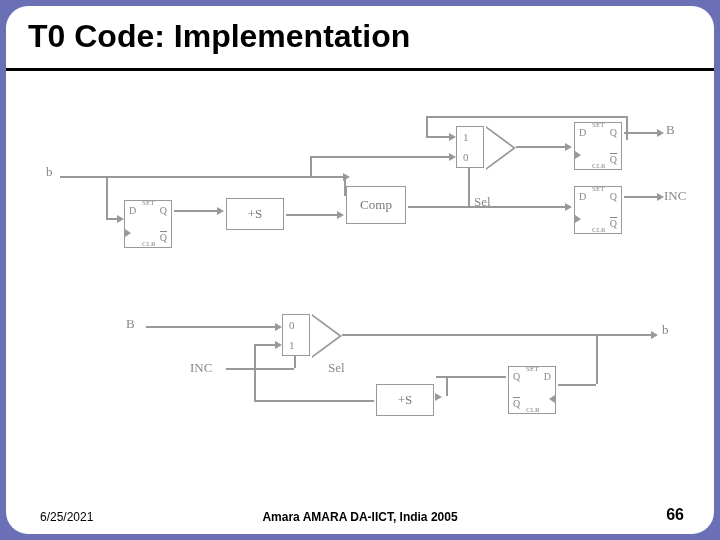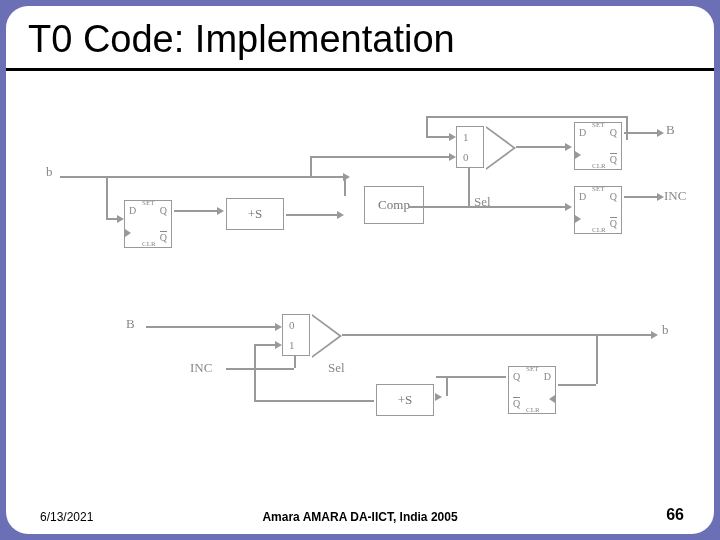--- a/index.html
+++ b/index.html
@@ -16,22 +16,23 @@
     left: 6px;
     right: 6px;
     bottom: 6px;
     background: #fff;
     border-radius: 22px;
   }
   .title {
     position: absolute;
     top: 12px;
     left: 22px;
-    font-size: 38px;
-    color: #000;
+    font-size: 32px;
+    color: #000;
+    font-weight: bold;
   }
   .title-underline {
     position: absolute;
     top: 62px;
     left: 0;
     right: 0;
     height: 3px;
     background: #000;
   }
   .encoder-label {
@@ -194,21 +195,21 @@
       <span class="qbar">Q</span>
       <span class="set">SET</span>
       <span class="clr">CLR</span>
       <span class="clk"></span>
     </div>
     <div class="line hline arrow-right" style="top:74px; left:128px; width:44px;"></div>
 
     <div class="block" style="top:62px; left:180px; width:58px; height:32px;">+S</div>
     <div class="line hline arrow-right" style="top:78px; left:240px; width:52px;"></div>
 
-    <div class="block" style="top:50px; left:300px; width:60px; height:38px;margin-left:18px;">Comp</div>
+    <div class="block" style="top:50px; left:300px; width:60px; height:38px;">Comp</div>
 
     <div class="line hline arrow-right" style="top:40px; left:298px; width:0px;"></div>
     <div class="line vline" style="top:40px; left:298px; height:20px;"></div>
 
     <div class="line hline" style="top:70px; left:362px; width:60px;"></div>
     <div class="line vline" style="top:30px; left:422px; height:42px;"></div>
     <div class="lbl" style="top:58px; left:428px;">Sel</div>
 
     <div class="line hline arrow-right" style="top:70px; left:424px; width:96px;"></div>
 
@@ -285,17 +286,17 @@
 
     <div class="block" style="top:68px; left:250px; width:58px; height:32px;">+S</div>
     <div class="line vline" style="top:60px; left:320px; height:20px;"></div>
 
     <div class="line hline" style="top:84px; left:128px; width:120px;"></div>
     <div class="line vline" style="top:28px; left:128px; height:58px;"></div>
     <div class="line hline arrow-right" style="top:28px; left:128px; width:22px;"></div>
   </div>
 
   <div class="footer">
-    <div class="footer-date">6/13/2021</div>
+    <div class="footer-date">6/25/2021</div>
     <div class="footer-center">Amara AMARA DA-IICT, India 2005</div>
     <div class="footer-page">66</div>
   </div>
 </div>
 
 </body></html>

